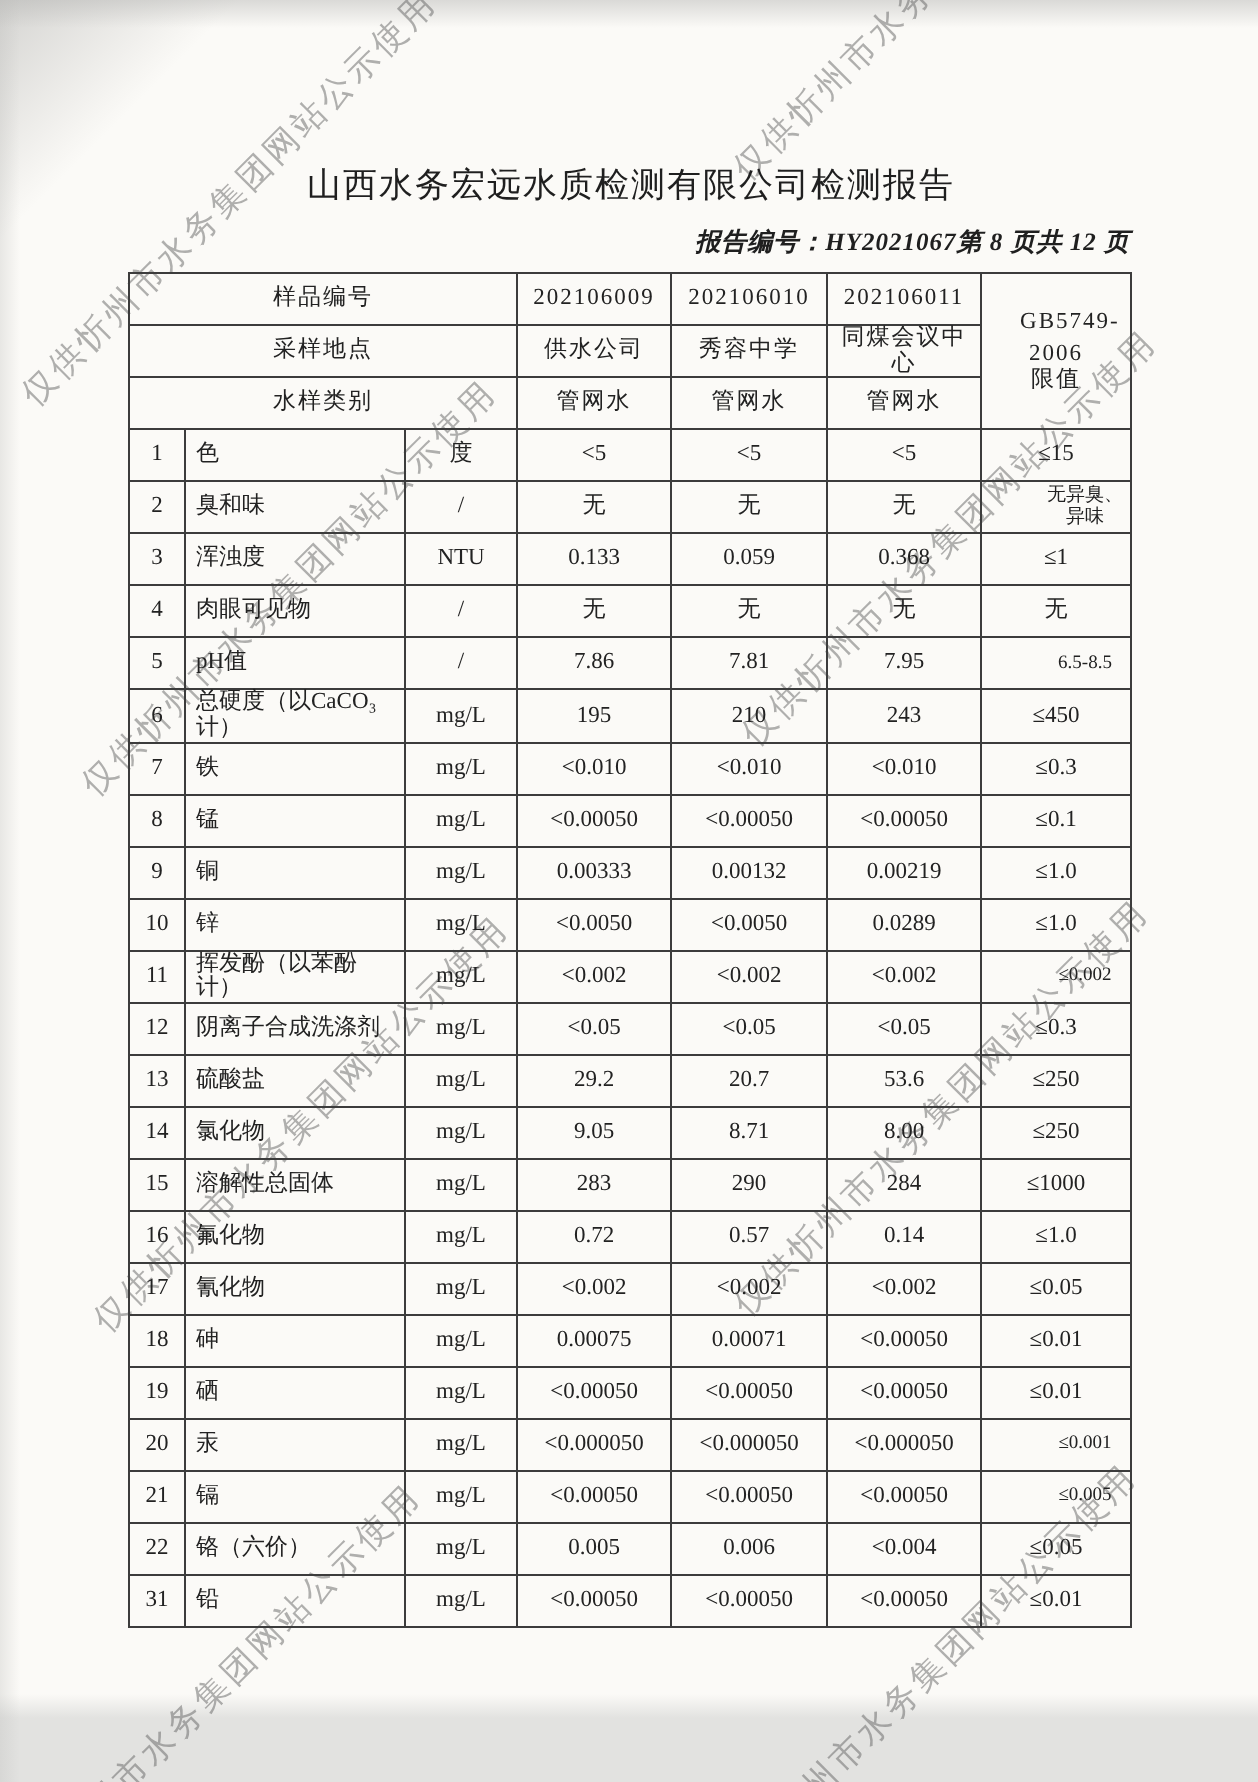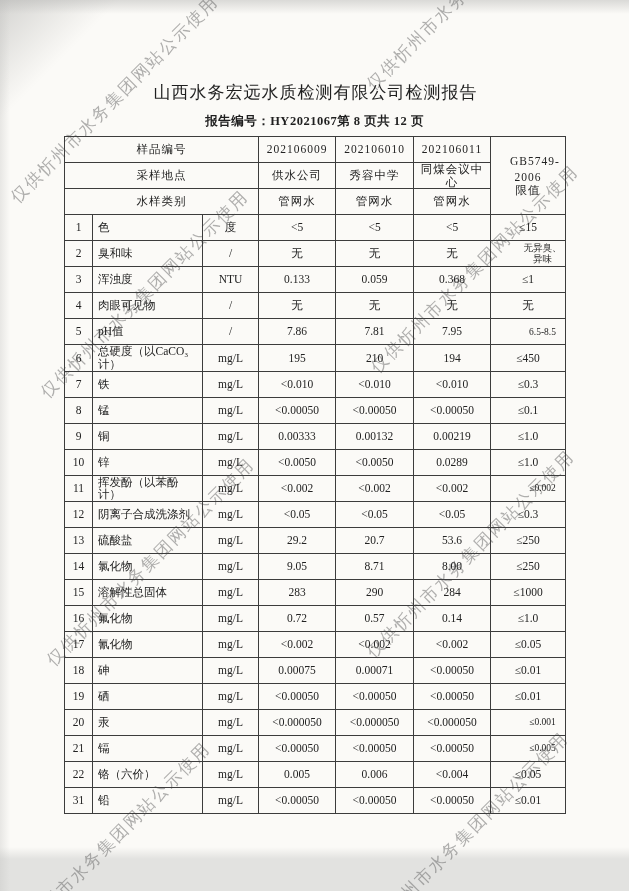--- a/index.html
+++ b/index.html
@@ -35,22 +35,22 @@
   .wm7{left:14px;top:932px}
   .wm8{left:372px;top:922px}
   
   .title{
     position:absolute;left:0;top:80px;width:100%;
     margin:1px;text-align:center;
     font-size:17px;font-weight:normal;letter-spacing:1px;
   }
   .meta-line{
     position:absolute;left:64px;top:113px;width:501px;
-    display:flex;justify-content:center;
-    font-size:12.5px;font-weight:bold;letter-spacing:.5px;
+    display:flex;justify-content:flex-end;
+    font-size:12.5px;font-weight:bold;letter-spacing:.5px;font-style:italic;
   }
   
   table.report{
     position:absolute;left:64px;top:136px;
     width:501px;border-collapse:collapse;table-layout:fixed;
   }
   table.report td{
     border:1px solid #3c3c3c;
     height:25px;padding:0 2px;
     text-align:center;vertical-align:middle;
@@ -165,21 +165,21 @@
           <td>7.81</td>
           <td>7.95</td>
           <td class="small">6.5-8.5</td>
         </tr>
         <tr>
           <td>6</td>
           <td class="name">总硬度（以CaCO₃计）</td>
           <td>mg/L</td>
           <td>195</td>
           <td>210</td>
-          <td>194</td>
+          <td>243</td>
           <td>≤450</td>
         </tr>
         <tr>
           <td>7</td>
           <td class="name">铁</td>
           <td>mg/L</td>
           <td>&lt;0.010</td>
           <td>&lt;0.010</td>
           <td>&lt;0.010</td>
           <td>≤0.3</td>

